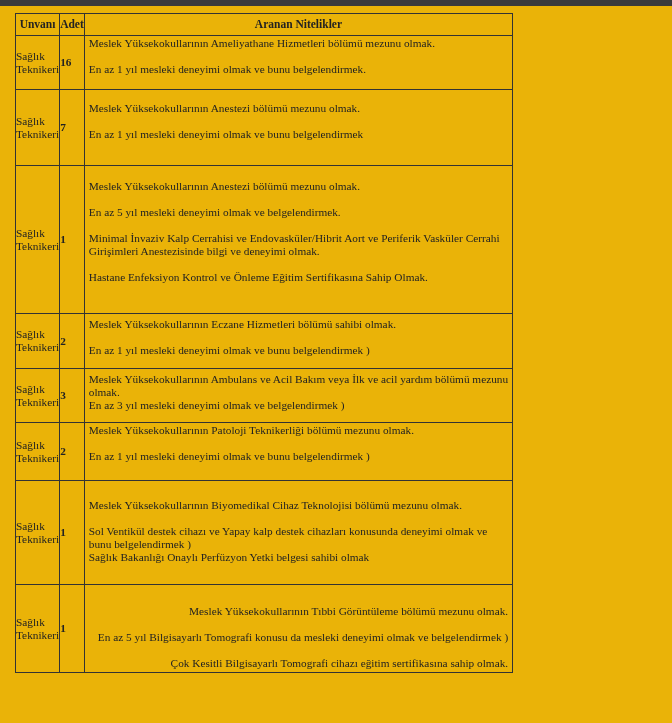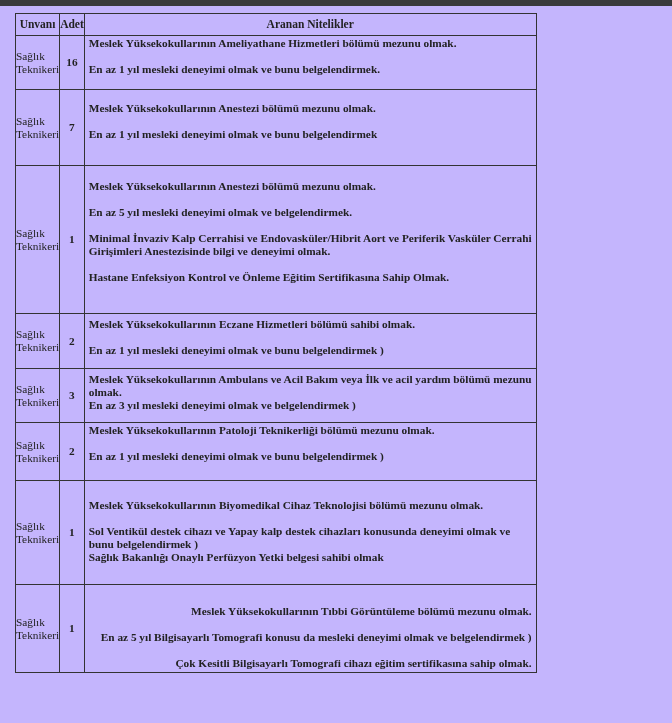--- a/index.html
+++ b/index.html
@@ -8,39 +8,38 @@
     font-family: "Liberation Serif", serif; color: #222;
     position: relative;
   }
   .topbar {
     position: absolute; left: 0; top: 0; width: 672px; height: 6px;
     background: #3a3b3c;
     box-shadow: 0 1px 3px rgba(0,0,0,0.45);
   }
   .page {
     position: absolute; left: 0; top: 6px; width: 672px; height: 717px;
-    background: #c4b5fd;
+    background: #eab308;
   }
   table {
     position: absolute; left: 15px; top: 7px;
     width: 490px; border-collapse: collapse;
     font-size: 11.3px; line-height: 13px;
   }
   td, th {
     border: 1px solid #333;
     padding: 0;
     vertical-align: middle;
-    font-weight: bold;
   }
   th { font-weight: bold; height: 21px; text-align: center; font-size: 11.5px; }
   .col-title { width: 63px; }
   .col-count { width: 38px; }
   .col-req { width: auto; }
   td.title { text-align: left; font-weight: normal; }
-  td.count { text-align: center; font-weight: bold; }
+  td.count { text-align: left; font-weight: bold; }
   td.req { vertical-align: top; padding: 1px 4px 0 4px; }
   .line { display: block; white-space: nowrap; }
   .gap { display: block; height: 13px; }
 </style>
 </head>
 <body>
 
 <div class="topbar"></div>
 
 <div class="page">

